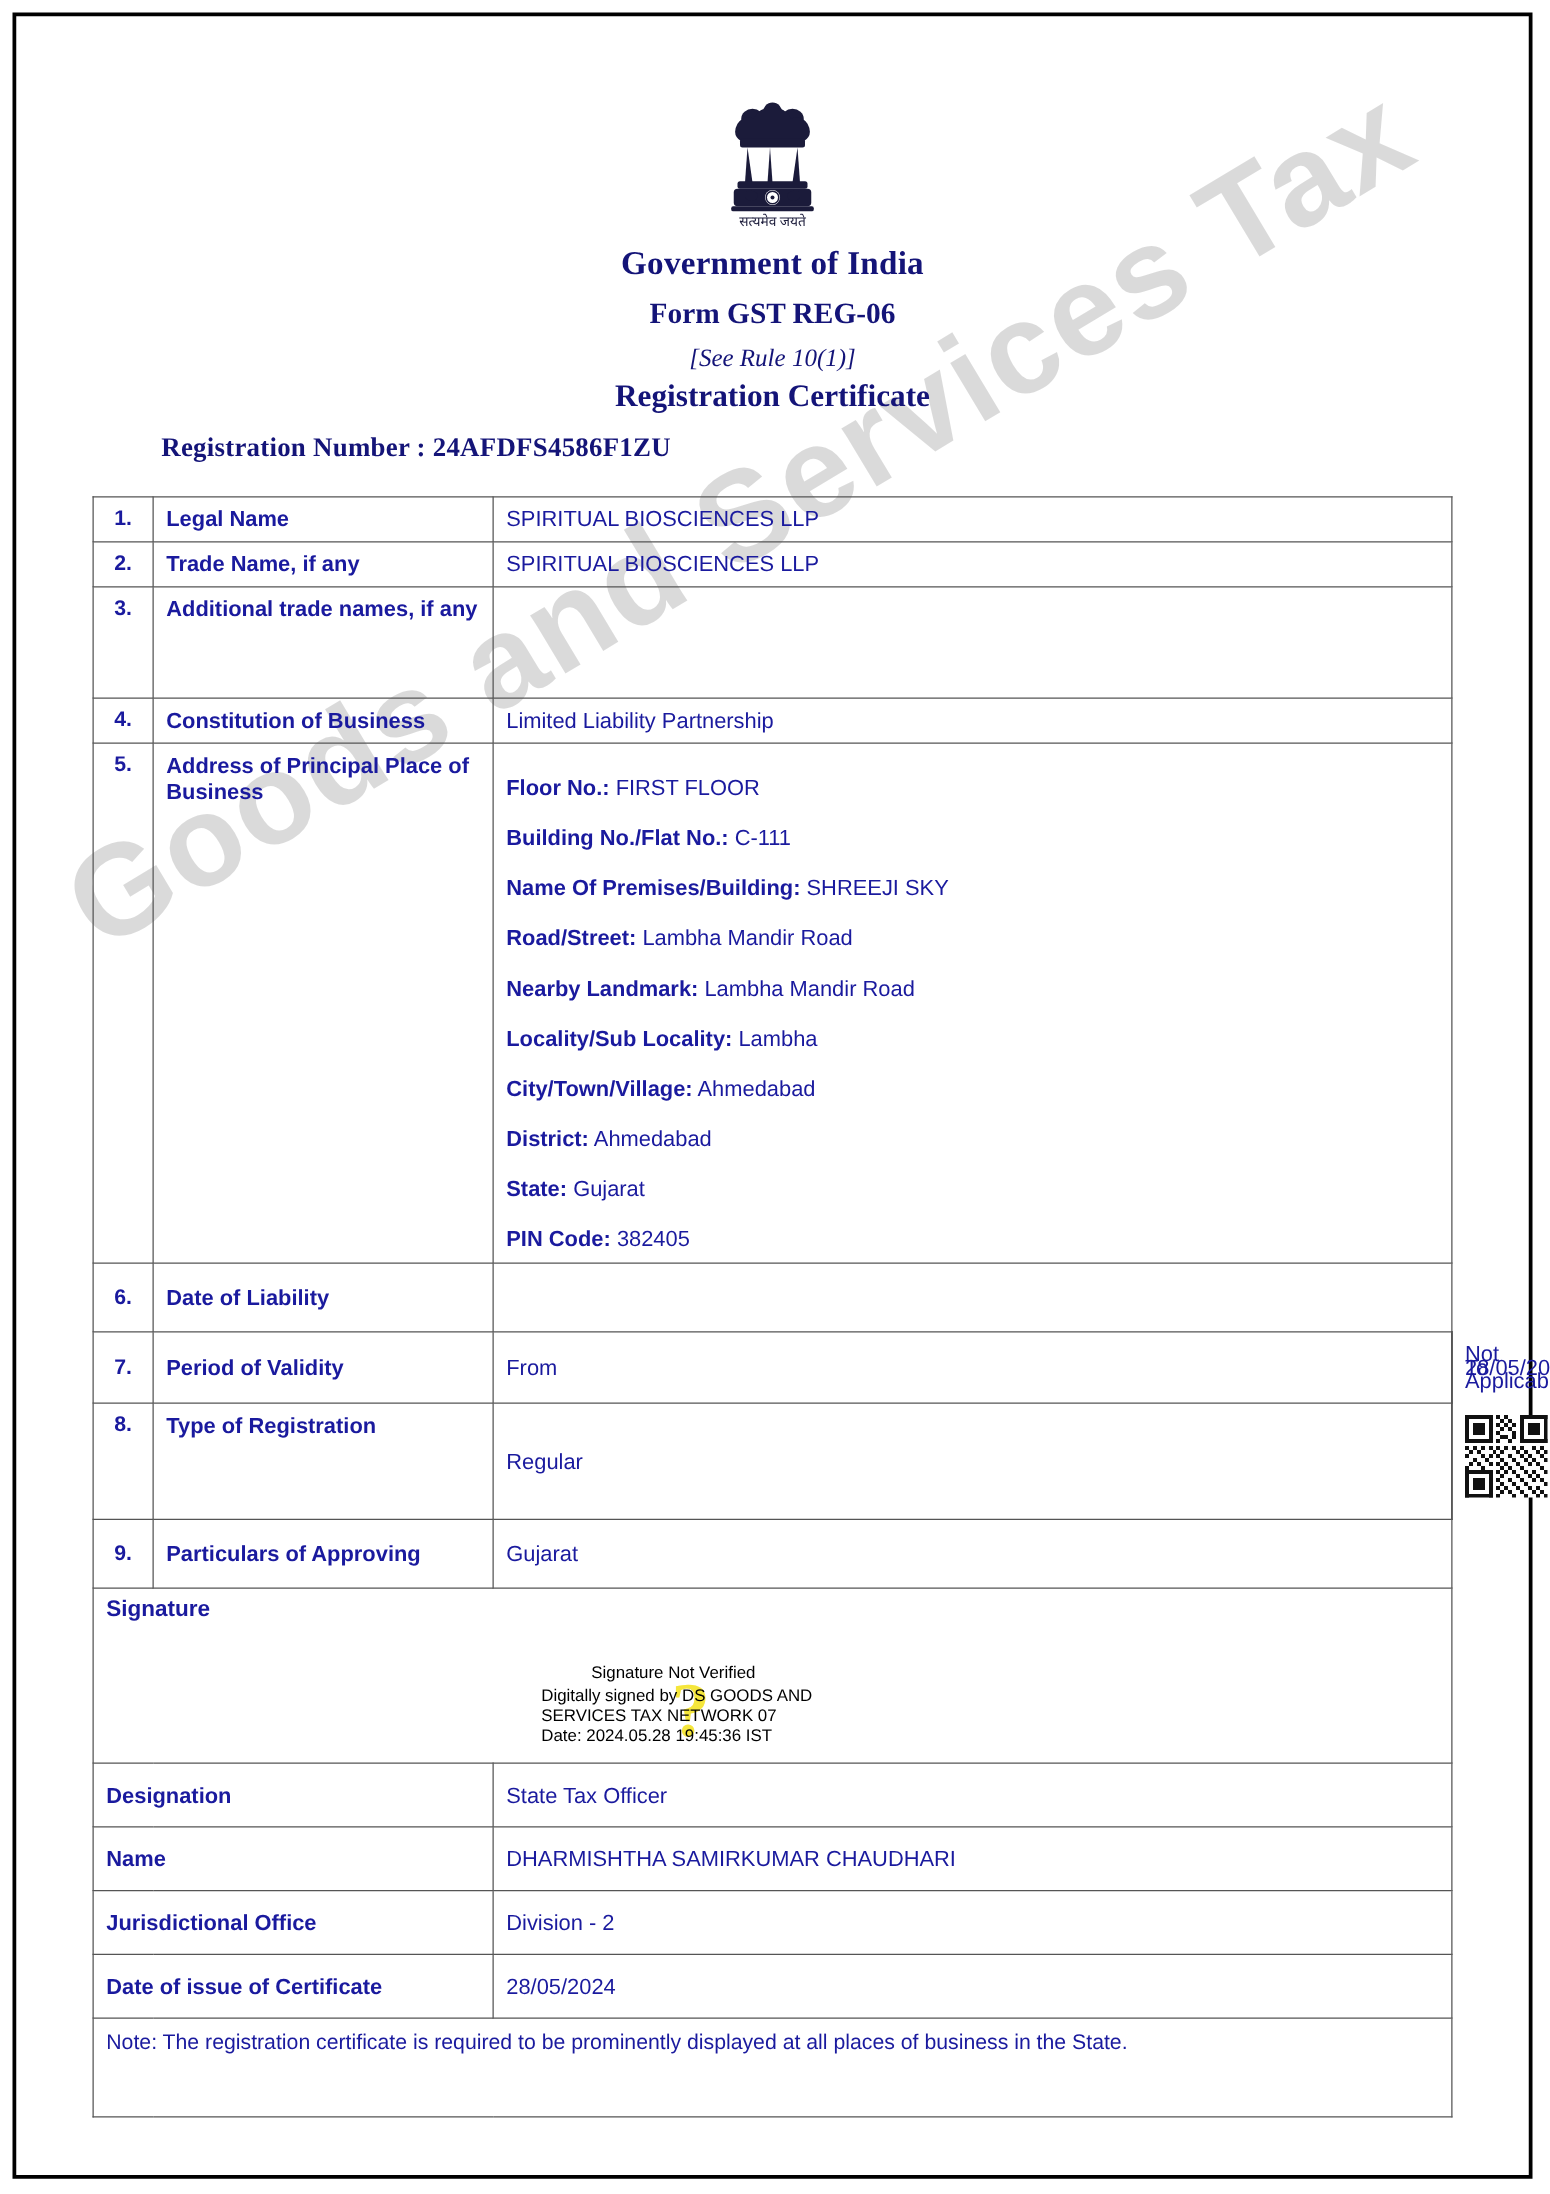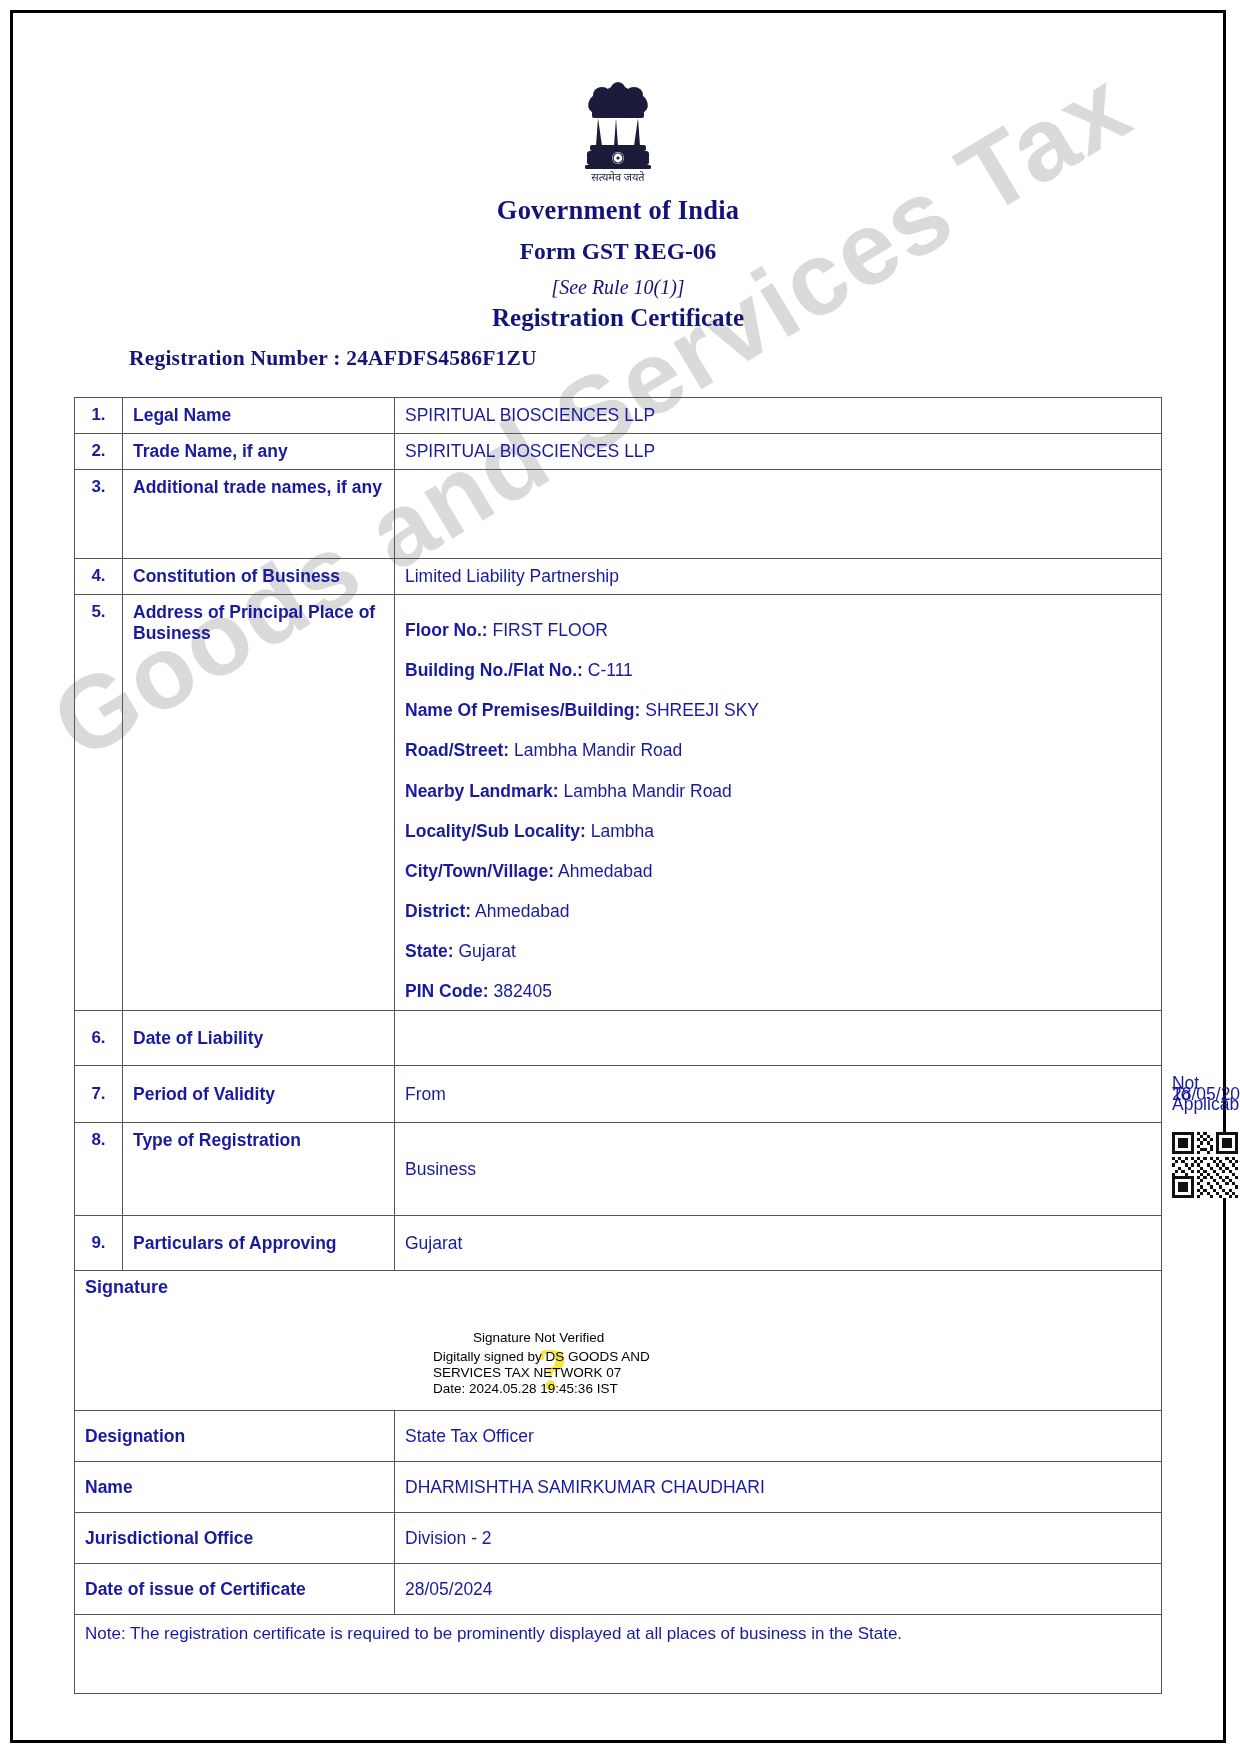--- a/index.html
+++ b/index.html
@@ -327,21 +327,21 @@
         <td class="lbl h-valid mid">Period of Validity</td>
         <td class="val h-valid mid" style="width:120px">From</td>
         <td class="val h-valid mid" style="width:205px">28/05/2024</td>
         <td class="val h-valid mid" style="width:128px">To</td>
         <td class="val h-valid mid">Not Applicable</td>
       </tr>
 
       <tr>
         <td class="sn h-type">8.</td>
         <td class="lbl h-type">Type of Registration</td>
-        <td class="val h-type mid" colspan="2">Business</td>
+        <td class="val h-type mid" colspan="2">Regular</td>
         <td class="val h-type">
           <svg class="qr" viewBox="0 0 21 21" shape-rendering="crispEdges">
             <rect width="21" height="21" fill="#ffffff"></rect>
             <g fill="#111111">
               <rect x="0" y="0" width="7" height="1"></rect>
                   <rect x="0" y="6" width="7" height="1"></rect>
               <rect x="0" y="0" width="1" height="7"></rect>
                   <rect x="6" y="0" width="1" height="7"></rect>
               <rect x="2" y="2" width="3" height="3"></rect>
               <rect x="14" y="0" width="7" height="1"></rect>

